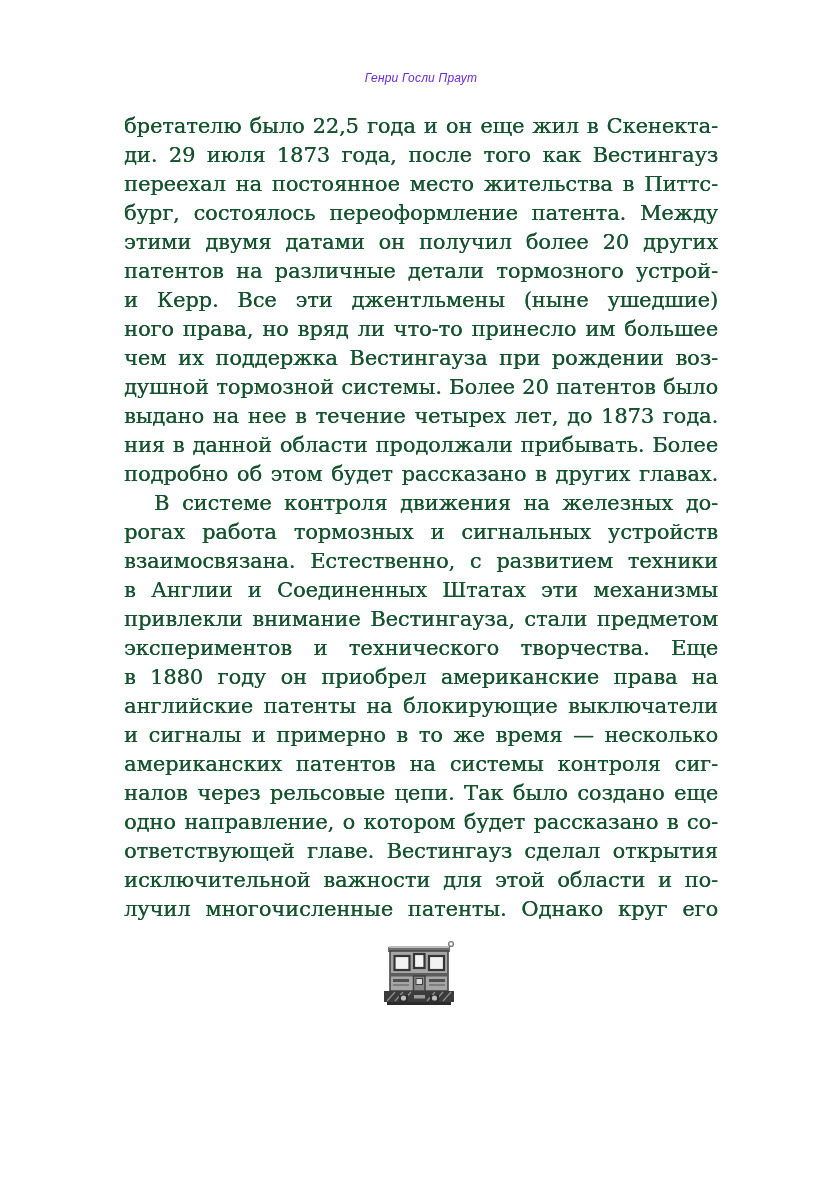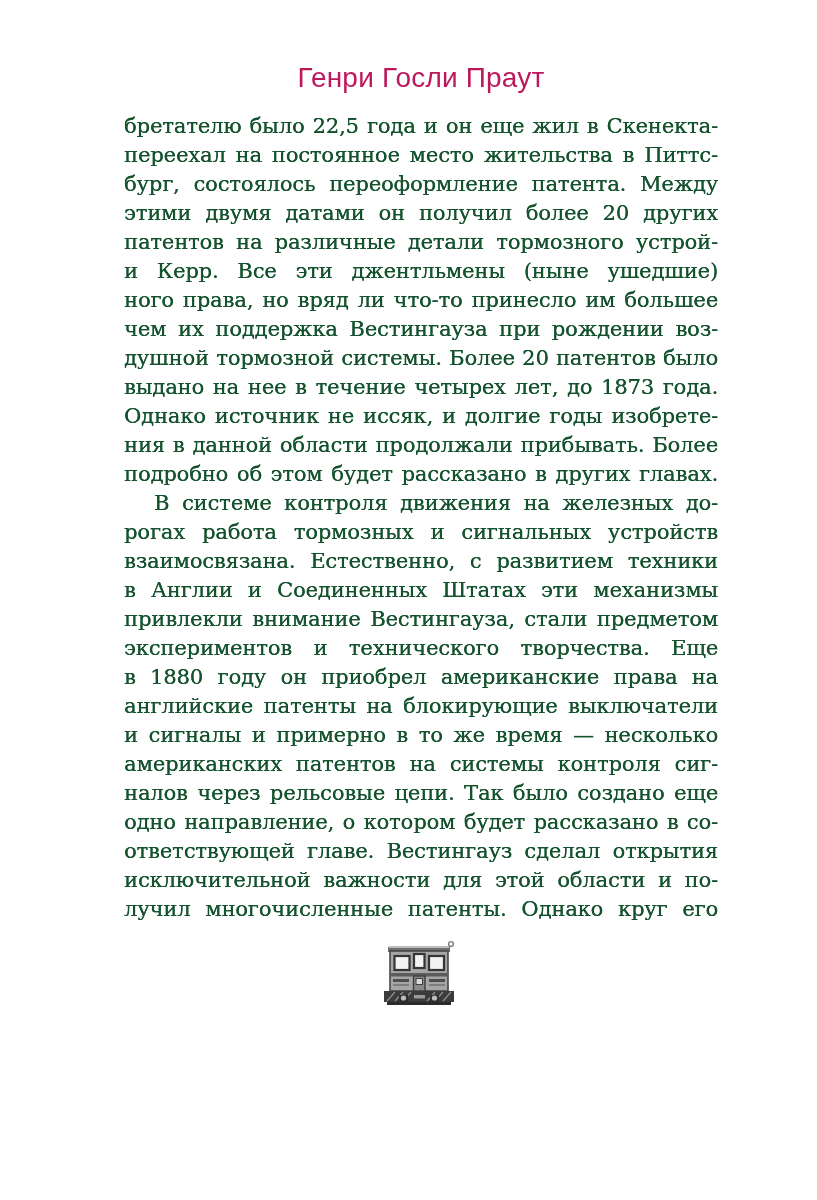--- a/index.html
+++ b/index.html
@@ -16,22 +16,23 @@
     position: absolute;
     left: 124px;
     top: 0;
     width: 594px;
   }
   .running-header {
     margin-top: 67px;
     line-height: 22px;
     text-align: center;
     font-family: "Liberation Sans", sans-serif;
-    font-size: 28px;
-    color: #be185d;
+    font-style: italic;
+    font-size: 12px;
+    color: #6d28d9;
     letter-spacing: 0.2px;
   }
   .bodytext {
     margin-top: 23px;
     font-family: "DejaVu Serif", "Liberation Serif", serif;
     font-size: 21px;
     color: #14532d;
     text-shadow: 0.25px 0 0 currentColor;
     letter-spacing: -0.1px;
   }
@@ -65,30 +66,30 @@
 <body>
 
 <div class="page">
   <div class="column">
 
     <div class="running-header">Генри Госли Праут</div>
 
     <div class="bodytext">
       <div>
         <div class="line">бретателю было 22,5 года и он еще жил в Скенекта-</div>
+        <div class="line">ди. 29 июля 1873 года, после того как Вестингауз</div>
         <div class="line">переехал на постоянное место жительства в Питтс-</div>
         <div class="line">бург, состоялось переоформление патента. Между</div>
         <div class="line">этими двумя датами он получил более 20 других</div>
         <div class="line">патентов на различные детали тормозного устрой-</div>
         <div class="line">и Керр. Все эти джентльмены (ныне ушедшие)</div>
         <div class="line">ного права, но вряд ли что-то принесло им большее</div>
         <div class="line">чем их поддержка Вестингауза при рождении воз-</div>
         <div class="line">душной тормозной системы. Более 20 патентов было</div>
         <div class="line">выдано на нее в течение четырех лет, до 1873 года.</div>
-        <div class="line">Однако источник не иссяк, и долгие годы изобрете-</div>
         <div class="line">ния в данной области продолжали прибывать. Более</div>
         <div class="line">подробно об этом будет рассказано в других главах.</div>
       </div>
       <div>
         <div class="line indent">В системе контроля движения на железных до-</div>
         <div class="line">рогах работа тормозных и сигнальных устройств</div>
         <div class="line">взаимосвязана. Естественно, с развитием техники</div>
         <div class="line">в Англии и Соединенных Штатах эти механизмы</div>
         <div class="line">привлекли внимание Вестингауза, стали предметом</div>
         <div class="line">экспериментов и технического творчества. Еще</div>

